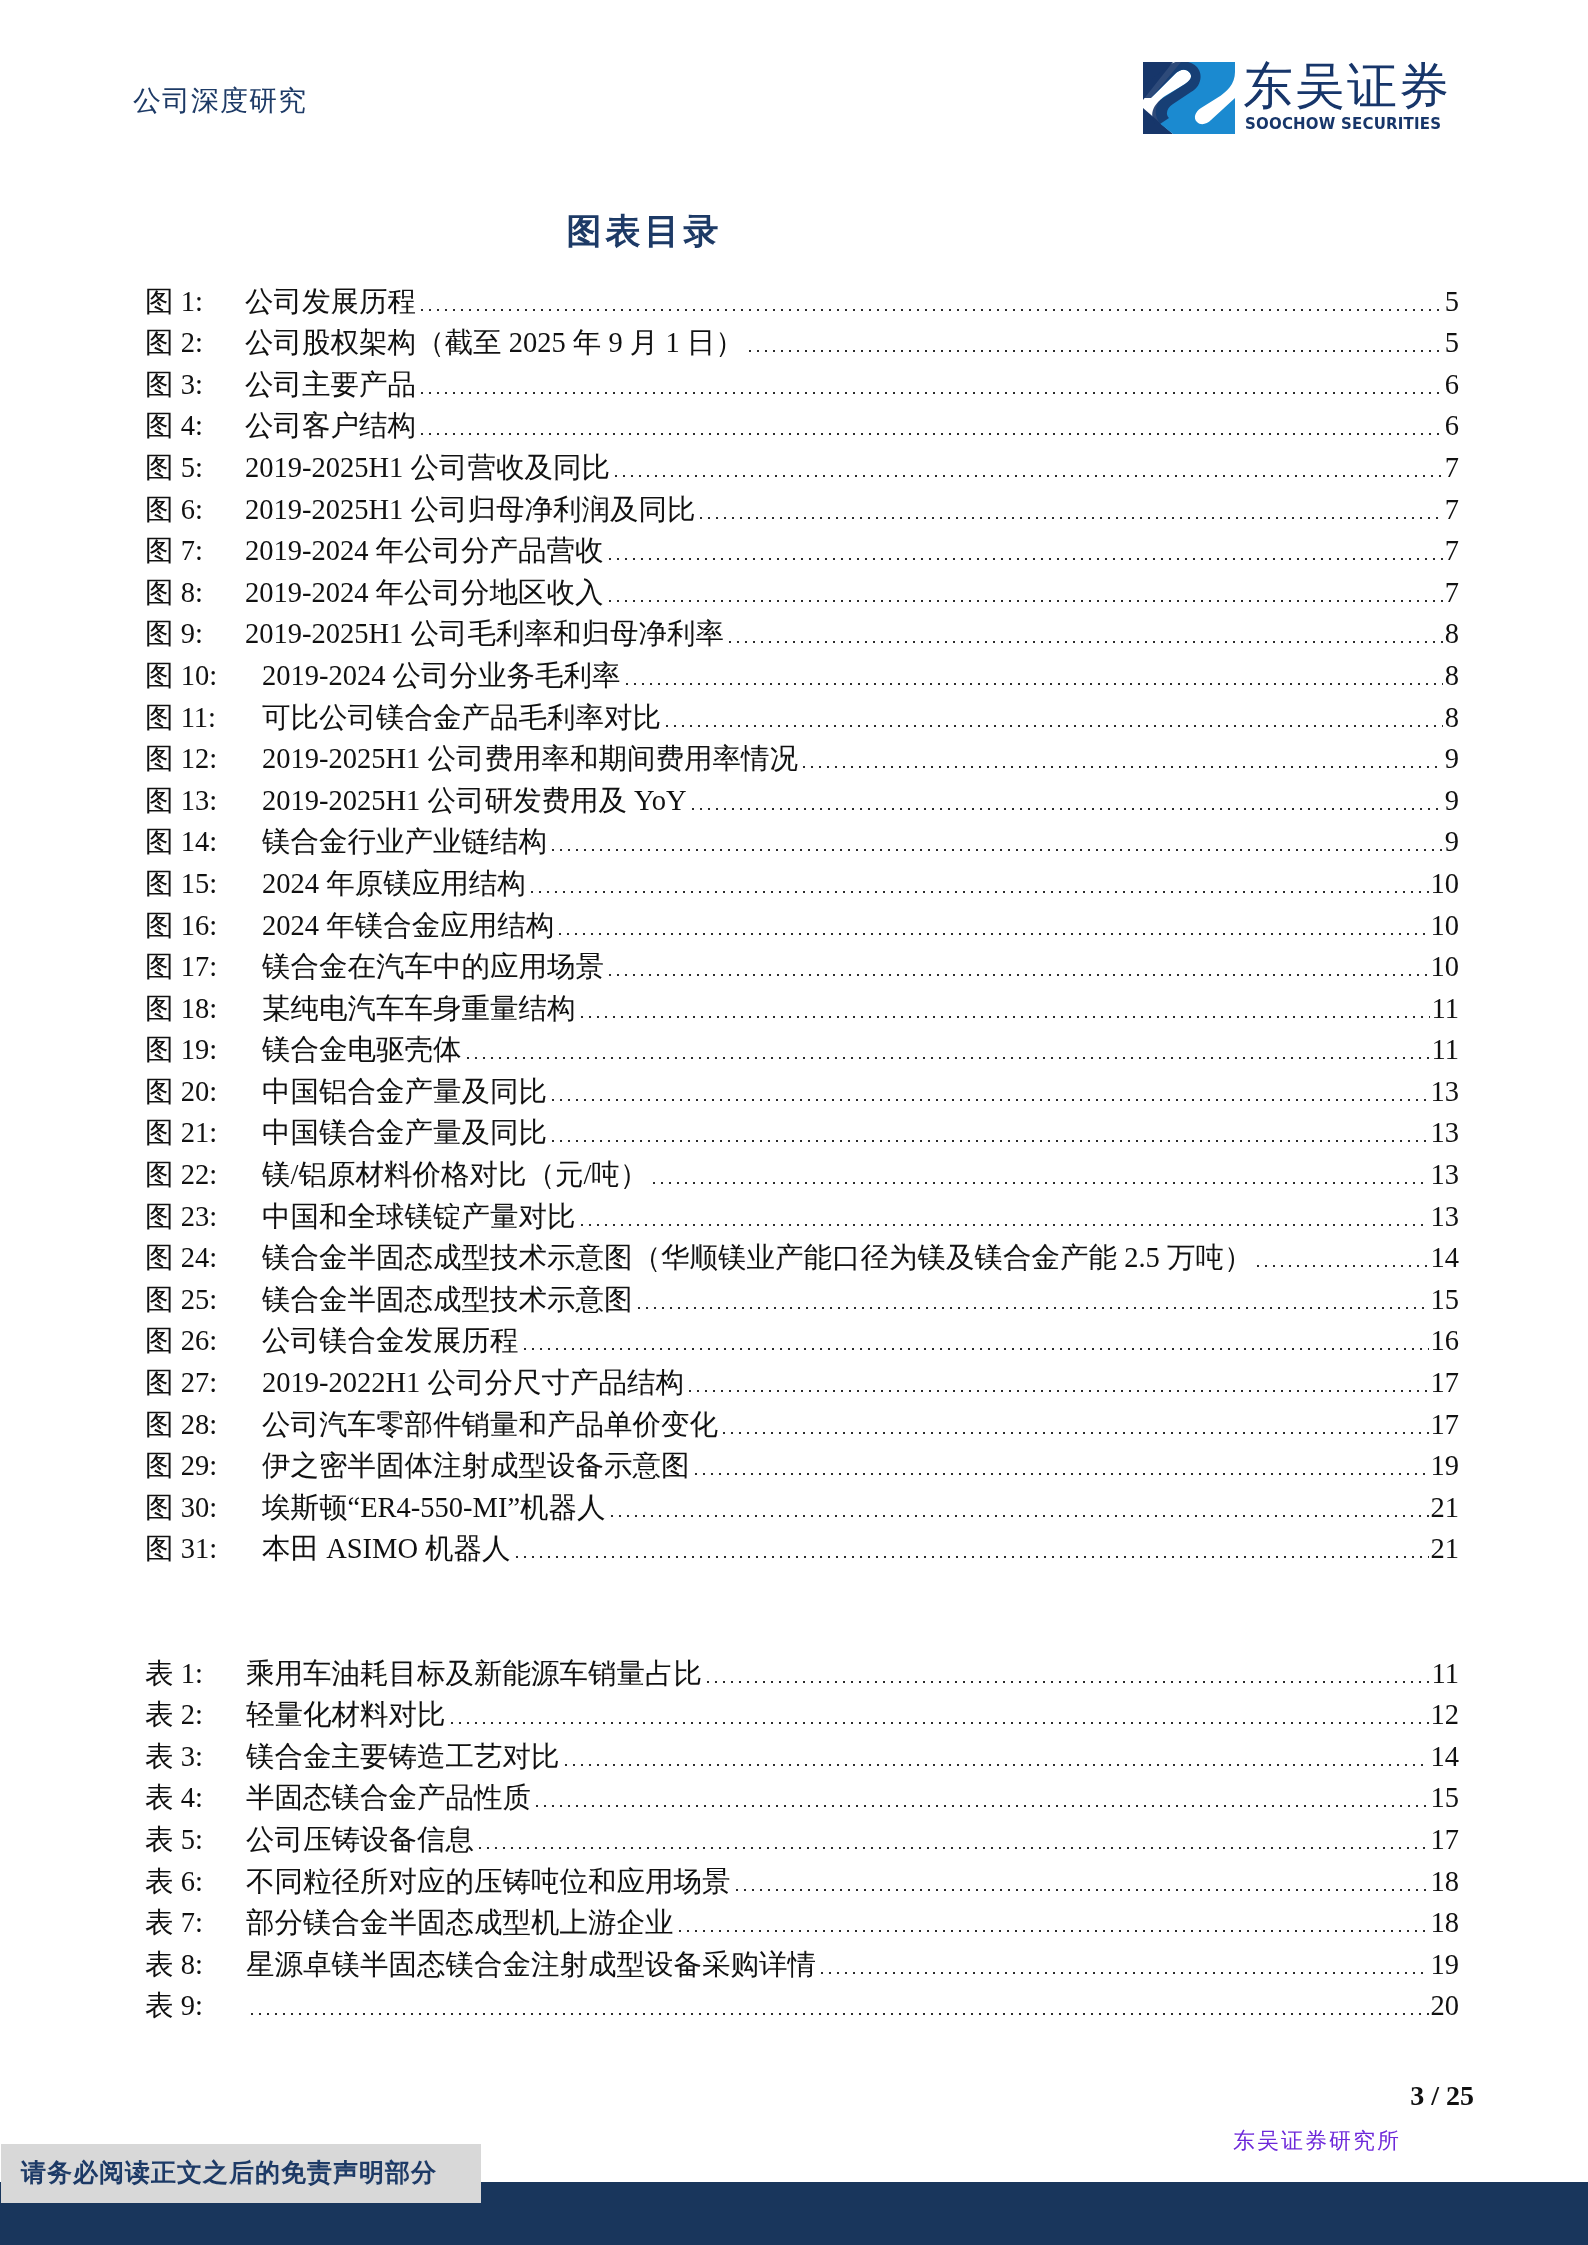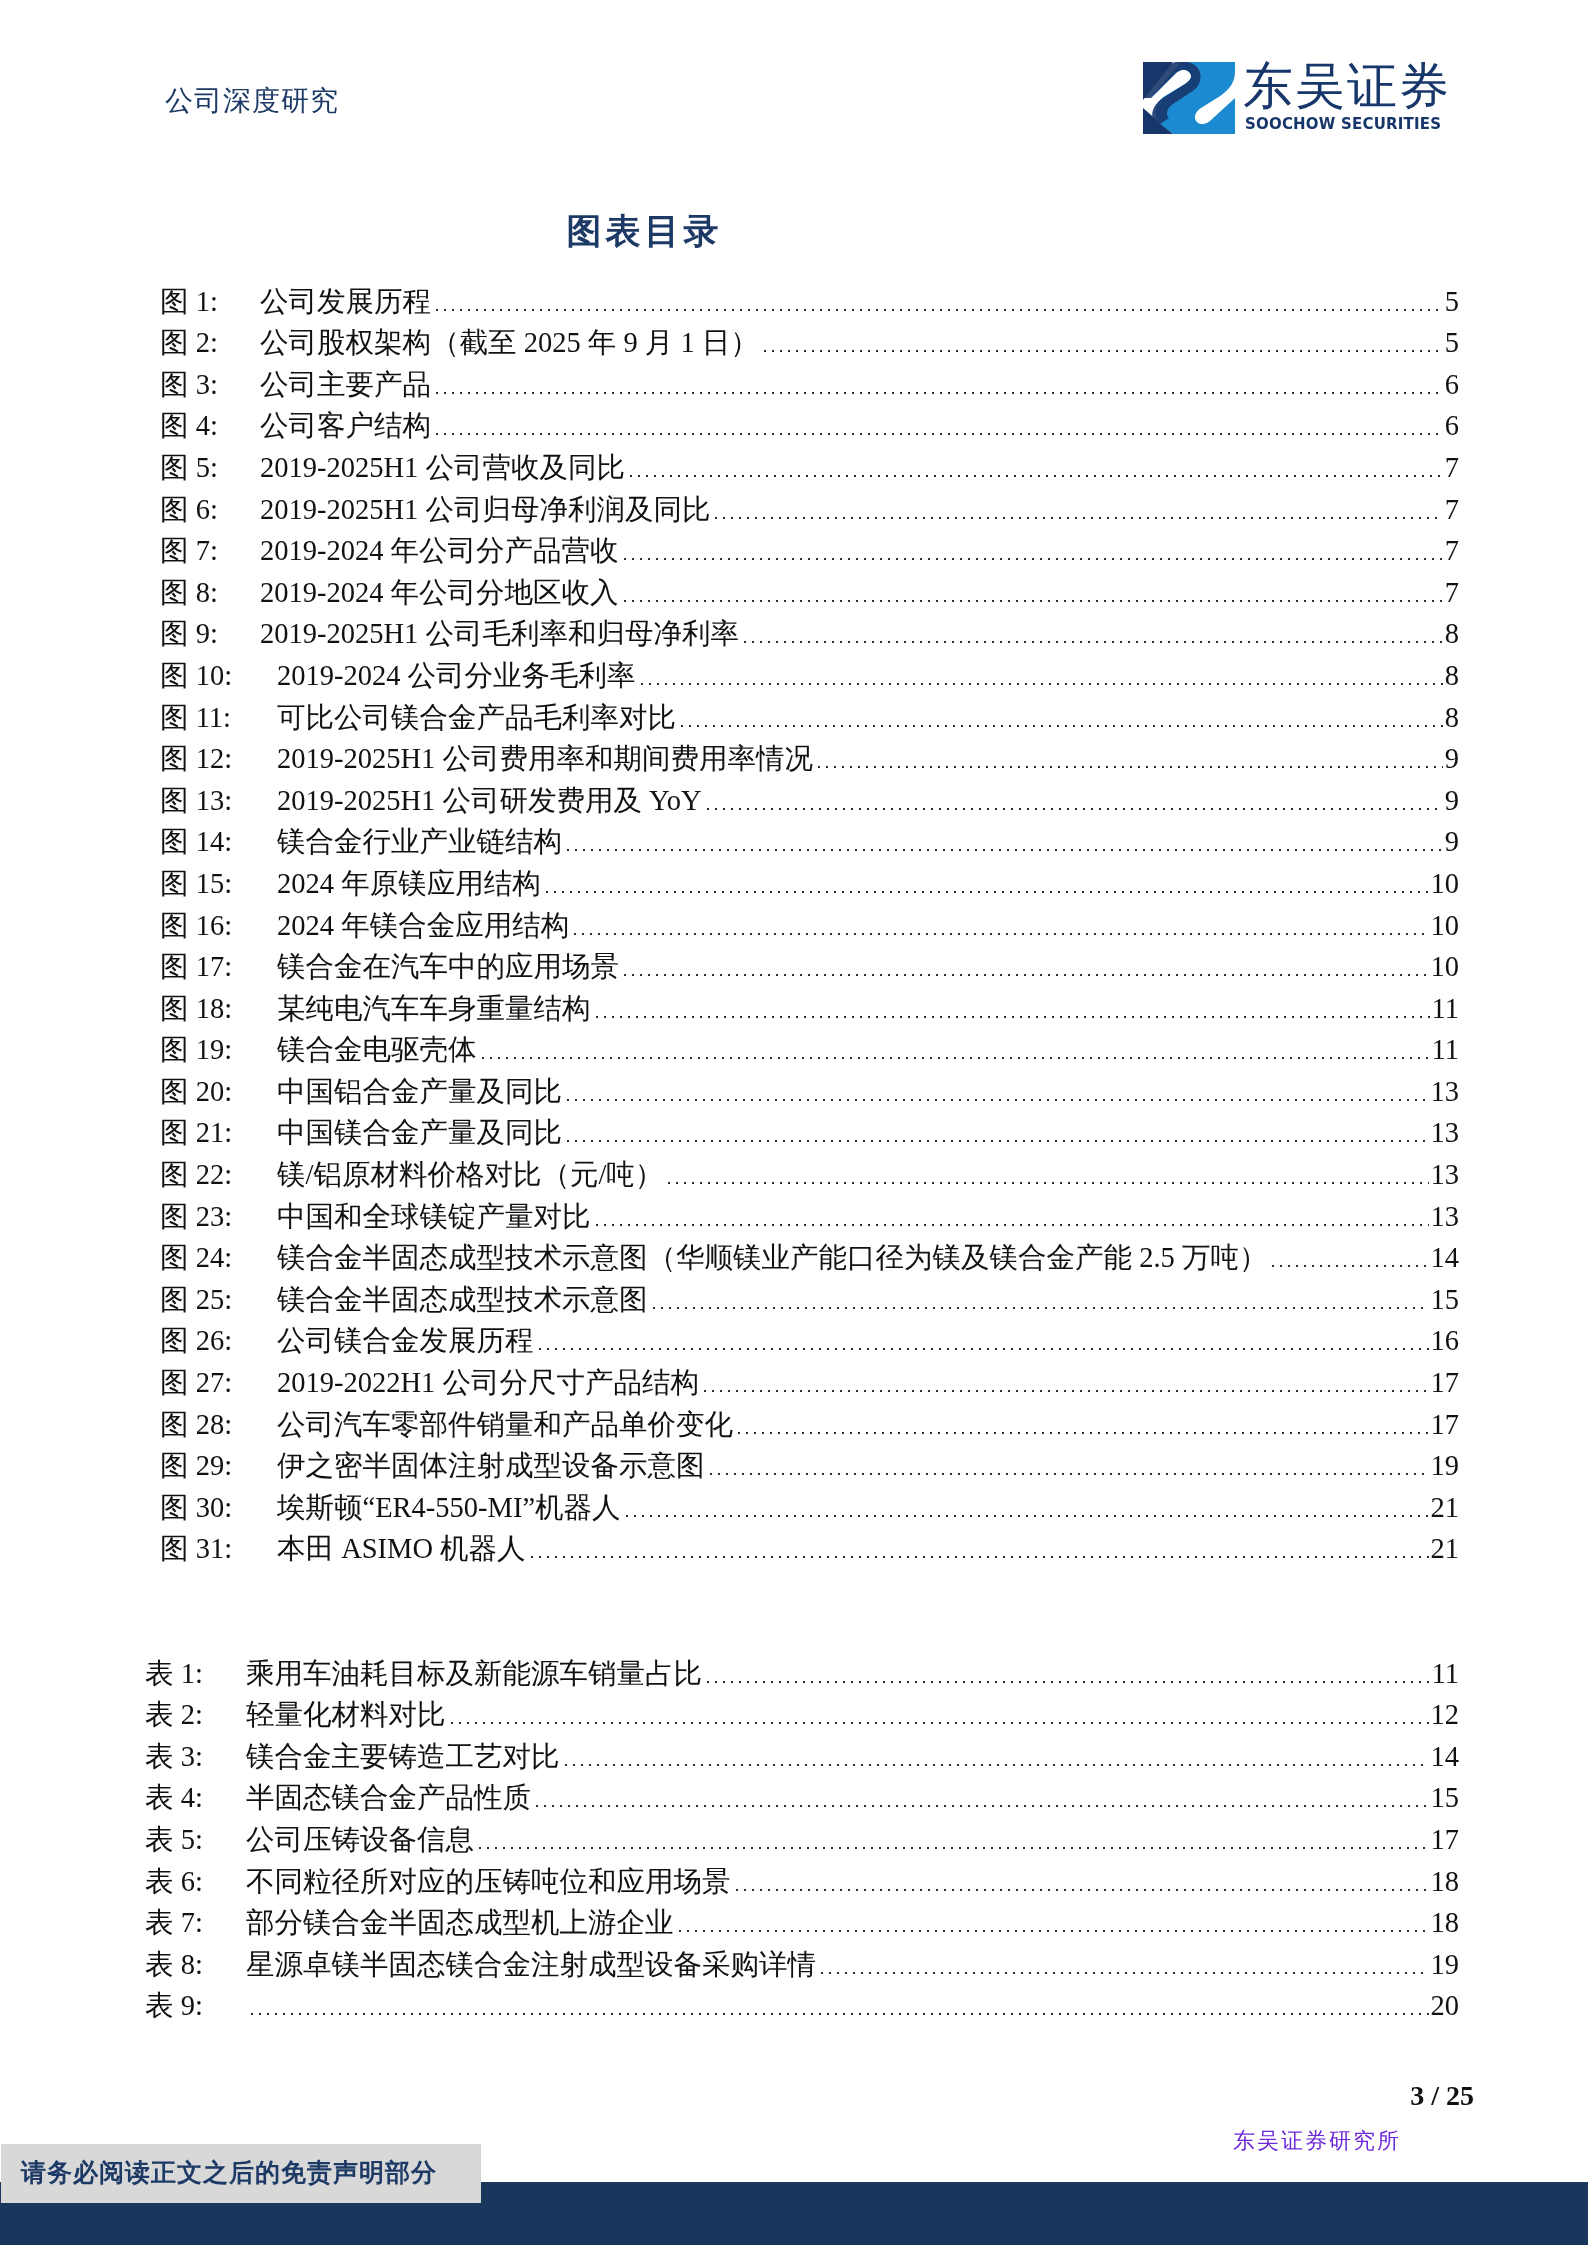--- a/index.html
+++ b/index.html
@@ -5,21 +5,20 @@
   html, body { margin: 0; padding: 0; background: #ffffff; }
   body {
     width: 1588px; height: 2245px; position: relative; overflow: hidden;
     font-family: "Liberation Serif", "DejaVu Serif", serif;
     color: #111111;
   }
   .header-label {
     position: absolute; left: 133px; top: 82px;
     font-size: 28px; color: #1d3a66; letter-spacing: 1px;
     font-family: Liberation Mono, monospace;
-    margin-left: 32px;
   }
   .logo {
     position: absolute; left: 1143px; top: 62px; width: 330px; height: 74px;
   }
   .logo-mark { position: absolute; left: 0; top: 0; width: 92px; height: 72px; }
   .logo-cn {
     position: absolute; left: 100px; top: -6px;
     font-family: "DejaVu Sans", sans-serif;
     font-size: 50px; color: #17366a; letter-spacing: 2px; line-height: 60px;
   }
@@ -40,21 +39,21 @@
   }
   .toc-label { flex: 0 0 auto; }
   .toc-text { flex: 0 0 auto; }
   .toc-leader {
     flex: 1 1 auto; margin: 0 2px 9px 2px; height: 2px;
     background-image: radial-gradient(circle, #222 1.1px, transparent 1.3px);
     background-size: 8px 3px; background-repeat: repeat-x; background-position: left center;
   }
   .toc-page { flex: 0 0 auto; text-align: right; }
   #figures { top: 278px; }
-  #figures .toc-label { width: 100px; margin-left: 15px; }
+  #figures .toc-label { width: 100px; }
   #figures .toc-row.two-digit .toc-label { width: 117px; }
   #tables { top: 1650px; }
   #tables .toc-label { width: 101px; }
   .page-num {
     position: absolute; right: 114px; top: 2080px;
     font-size: 28px; font-weight: bold; color: #111;
   }
   .footer-org {
     position: absolute; left: 1233px; top: 2126px;
     font-size: 22px; color: #6d28d9; letter-spacing: 2px;

